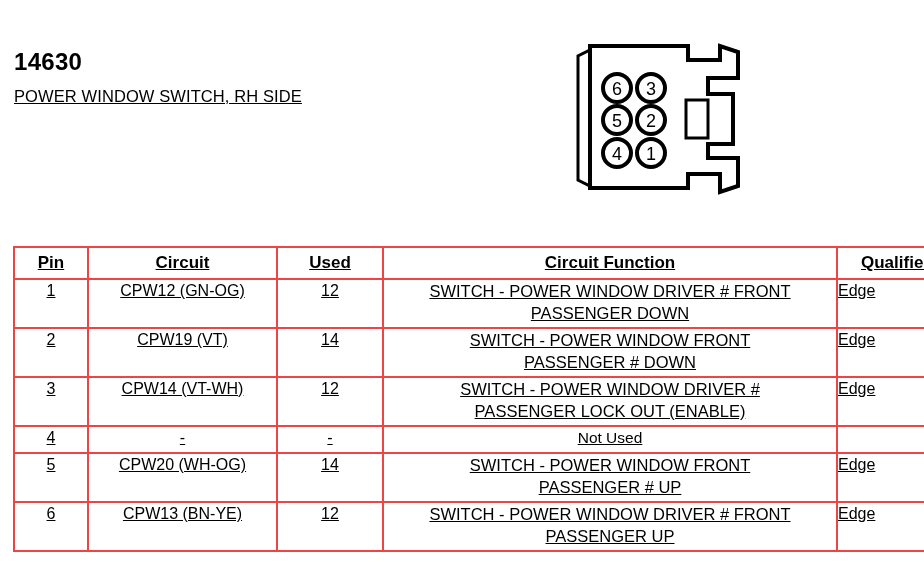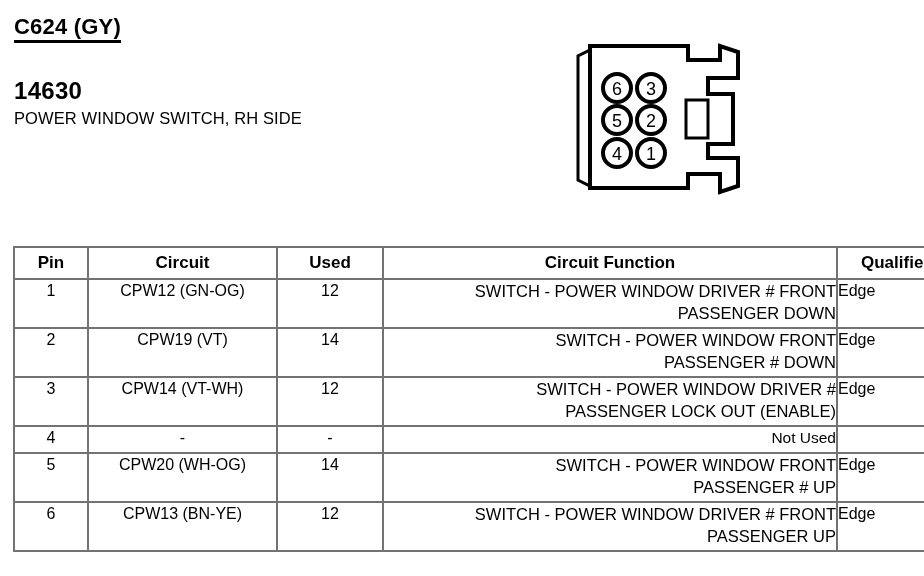--- a/index.html
+++ b/index.html
@@ -38,21 +38,21 @@
     line-height: 28px;
     margin-top: 34px;
     letter-spacing: 0.3px;
   }
   .desc-line {
     font-size: 16.5px;
     font-weight: normal;
     line-height: 20px;
     letter-spacing: 0.1px;
   }
-  #desc-line-1 { margin-top: 3px; }
+  #desc-line-1 { margin-top: 10px; text-decoration: underline; }
 
   
   #connector-figure {
     position: absolute;
     left: 568px;
     top: 38px;
     width: 180px;
     height: 160px;
   }
   #connector-figure svg { display: block; }
@@ -60,23 +60,24 @@
   
   #pinout-table {
     position: absolute;
     left: 13px;
     top: 246px;
     width: 896px;
     border-collapse: collapse;
     table-layout: fixed;
   }
   #pinout-table td, #pinout-table th {
-    border: 2px solid #737373;
+    border: 2px solid #ef4444;
     padding: 0;
     vertical-align: top;
+    text-decoration: underline;
   }
   #pinout-table thead th {
     font-size: 17px;
     font-weight: bold;
     text-align: center;
     height: 30px;
     line-height: 30px;
     padding: 0 4px;
     white-space: nowrap;
   }
@@ -86,21 +87,21 @@
   .col-function  { width: 444px; }
   .col-qualifier { width: 107px; }
 
   .cell-pin, .cell-circuit, .cell-gauge {
     text-align: center;
     font-size: 16px;
     line-height: 22px;
     padding-top: 5px;
   }
   .cell-function {
-    text-align: right;
+    text-align: center;
     font-size: 16.5px;
     line-height: 22px;
     padding: 4px 0 4px 5px;
   }
   .cell-qualifier {
     text-align: left;
     font-size: 16px;
     line-height: 22px;
     padding: 4px 0 4px 5px;
   }
@@ -108,21 +109,20 @@
   tr.row-one-line td { height: 25px; }
   tr.row-one-line .cell-pin,
   tr.row-one-line .cell-circuit,
   tr.row-one-line .cell-gauge { padding-top: 2px; }
   tr.row-one-line .cell-function { padding-top: 2px; font-size: 15.5px; border-radius: 8px; }
 </style>
 </head>
 <body>
 
 <div id="header-block">
-  <div id="connector-title">C624 (GY)</div>
   <div id="part-number">14630</div>
   <div class="desc-line" id="desc-line-1">POWER WINDOW SWITCH, RH SIDE</div>
 </div>
 
 <div id="connector-figure">
   <svg width="180" height="160" viewBox="0 0 180 160">
 
     <path d="M10 18 L10 142 L22 148 L22 12 Z" fill="#ffffff" stroke="#000000" stroke-width="3"></path>
 
     <path d="M22 8

